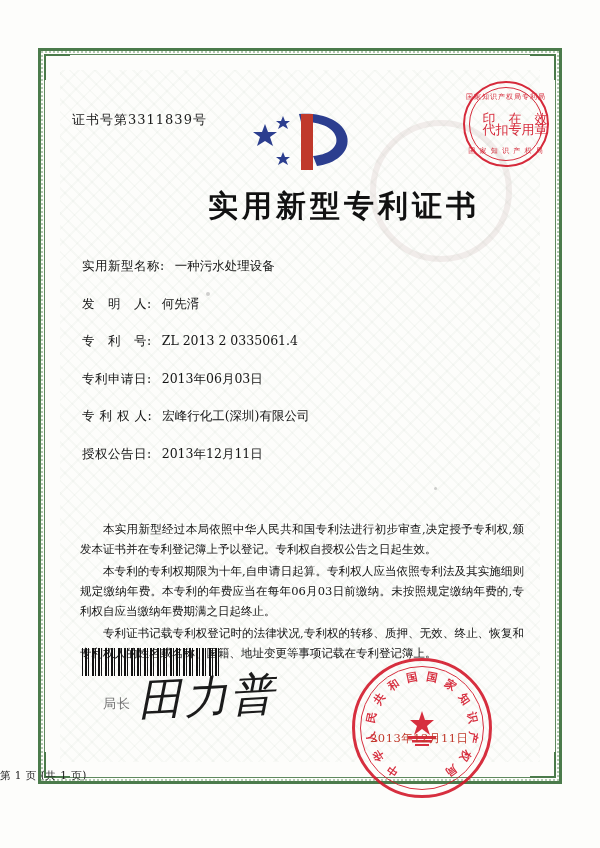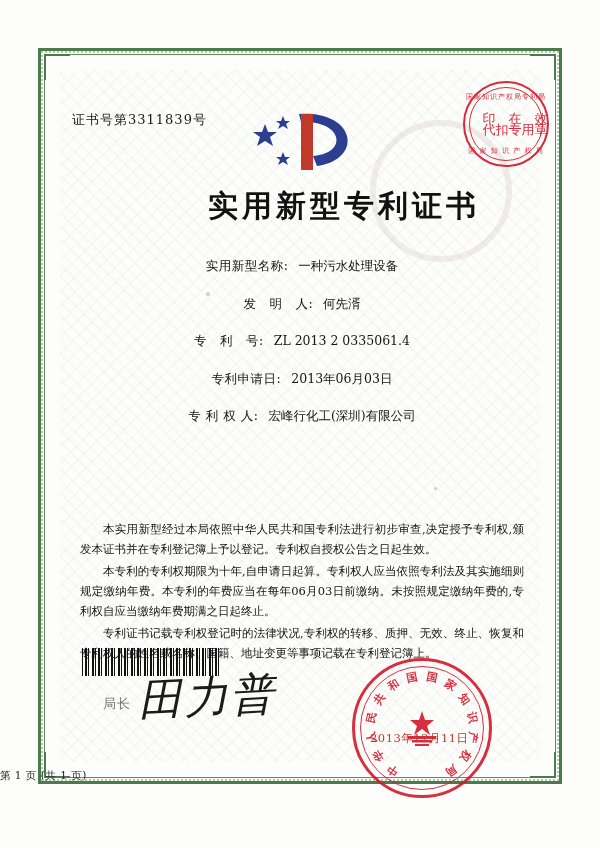--- a/index.html
+++ b/index.html
@@ -180,21 +180,20 @@
     position: absolute;
     left: 82px;
     top: 258px;
     width: 440px;
     font-size: 12.5px;
     color: #151515;
   }
   .field-row {
     margin-bottom: 20.5px;
     white-space: nowrap;
-    text-align: center;
   }
   .field-label {
     display: inline-block;
     letter-spacing: 0.5px;
   }
   .field-value {
     display: inline-block;
     padding-left: 6px;
   }
 
@@ -357,20 +356,24 @@
       <span class="field-label">专　利　号:</span>
       <span class="field-value">ZL 2013 2 0335061.4</span>
     </div>
     <div class="field-row">
       <span class="field-label">专利申请日:</span>
       <span class="field-value">2013年06月03日</span>
     </div>
     <div class="field-row">
       <span class="field-label">专 利 权 人:</span>
       <span class="field-value">宏峰行化工(深圳)有限公司</span>
+    </div>
+    <div class="field-row">
+      <span class="field-label">授权公告日:</span>
+      <span class="field-value">2013年12月11日</span>
     </div>
   </div>
 
   <div class="body-text">
     <p>本实用新型经过本局依照中华人民共和国专利法进行初步审查,决定授予专利权,颁发本证书并在专利登记簿上予以登记。专利权自授权公告之日起生效。</p>
     <p>本专利的专利权期限为十年,自申请日起算。专利权人应当依照专利法及其实施细则规定缴纳年费。本专利的年费应当在每年06月03日前缴纳。未按照规定缴纳年费的,专利权自应当缴纳年费期满之日起终止。</p>
     <p>专利证书记载专利权登记时的法律状况,专利权的转移、质押、无效、终止、恢复和专利权人的姓名或名称、国籍、地址变更等事项记载在专利登记簿上。</p>
   </div>
 
   <div class="barcode"></div>

